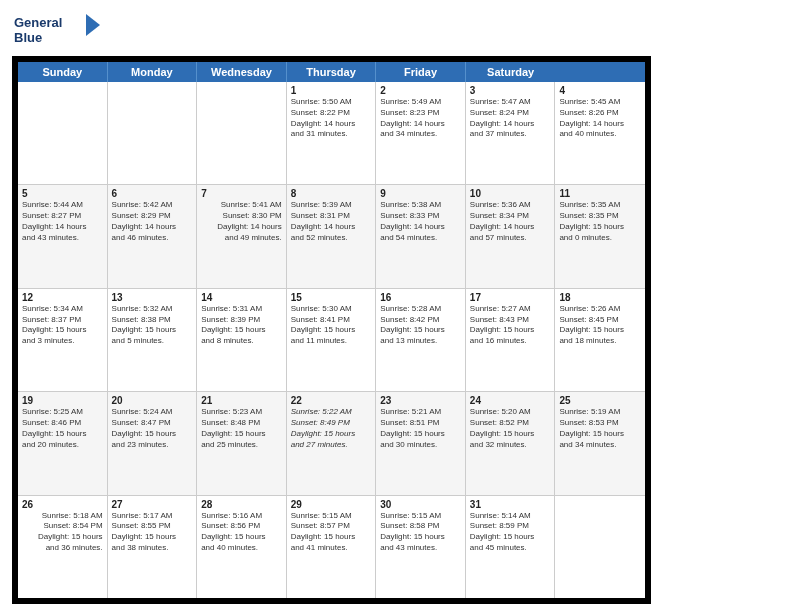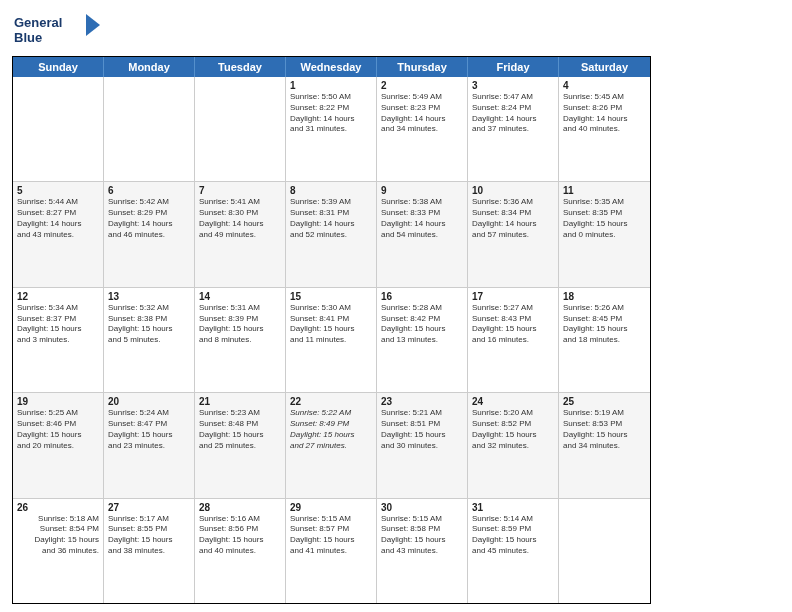--- a/index.html
+++ b/index.html
@@ -39,21 +39,21 @@
     }
     .subtitle {
       font-size: 15px;
       color: #222;
       margin-top: 2px;
     }
     .calendar {
       flex: 1;
       display: flex;
       flex-direction: column;
-      border: 1px solid #000000;
+      border: 6px solid #000000;
     }
     .cal-header {
       display: grid;
       grid-template-columns: repeat(7, 1fr);
       background: #2e6db4;
     }
     .cal-header-cell {
       color: #fff;
       font-size: 11px;
       font-weight: bold;
@@ -118,21 +118,20 @@
     <div class="title-block">
       <div class="main-title"></div>
       <div class="subtitle"></div>
     </div>
   </div>
 
   <div class="calendar">
     <div class="cal-header">
     <div class="cal-header-cell">Sunday</div>
         <div class="cal-header-cell">Monday</div>
-        <div class="cal-header-cell">Tuesday</div>
         <div class="cal-header-cell">Wednesday</div>
         <div class="cal-header-cell">Thursday</div>
         <div class="cal-header-cell">Friday</div>
         <div class="cal-header-cell">Saturday</div>
       </div>
     <div class="cal-body">
     <div class="cal-row">
           <div class="cal-cell empty"></div>
           <div class="cal-cell empty"></div>
           <div class="cal-cell empty"></div>
@@ -175,21 +174,21 @@
           </div>
           <div class="cal-cell alt-row">
             <span class="day-num">6</span>
             <div class="cell-text" style="white-space: pre-line;">Sunrise: 5:42 AM
 Sunset: 8:29 PM
 Daylight: 14 hours
 and 46 minutes.</div>
           </div>
           <div class="cal-cell alt-row">
             <span class="day-num">7</span>
-            <div class="cell-text" style="white-space: pre-line;">Sunrise: 5:41 AM
+            <div class="cell-text" style="white-space: pre-line; text-align: right;">Sunrise: 5:41 AM
 Sunset: 8:30 PM
 Daylight: 14 hours
 and 49 minutes.</div>
           </div>
           <div class="cal-cell alt-row">
             <span class="day-num">8</span>
             <div class="cell-text" style="white-space: pre-line;">Sunrise: 5:39 AM
 Sunset: 8:31 PM
 Daylight: 14 hours
 and 52 minutes.</div>

